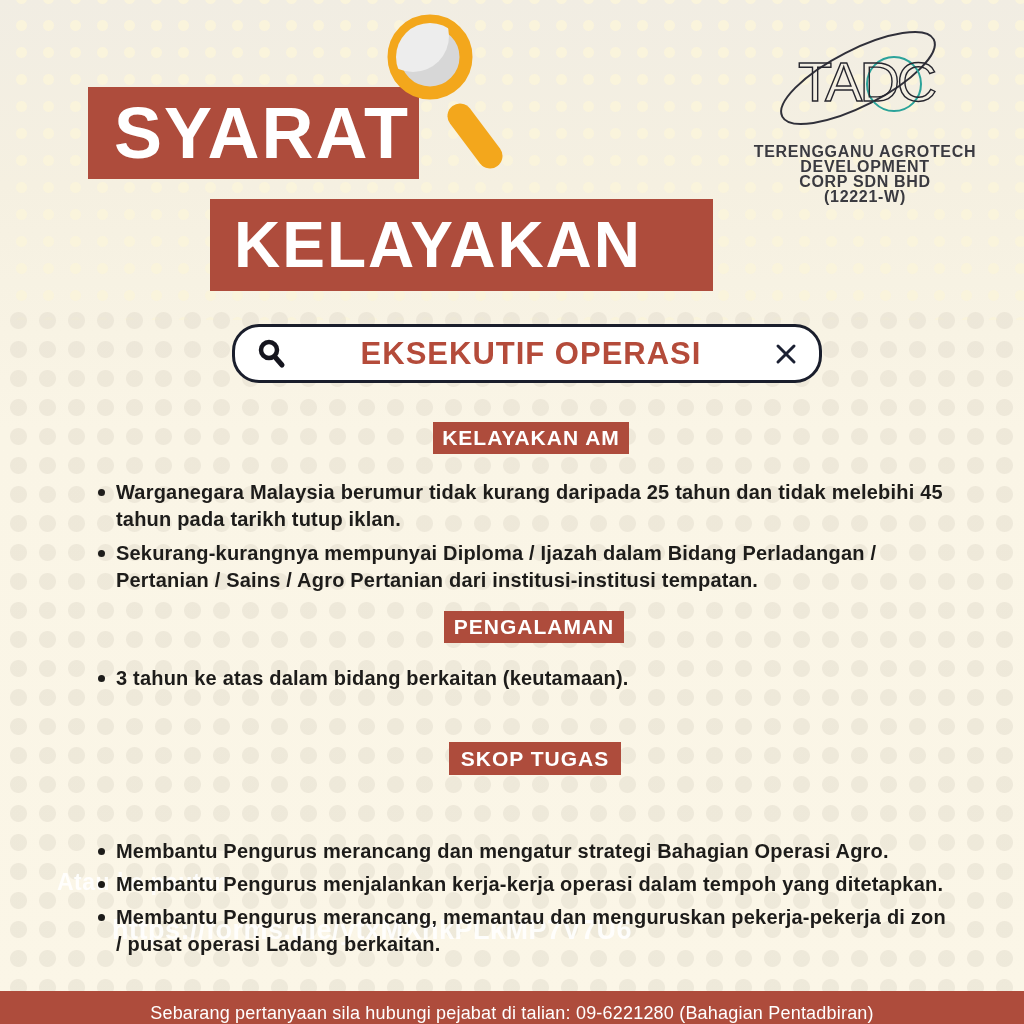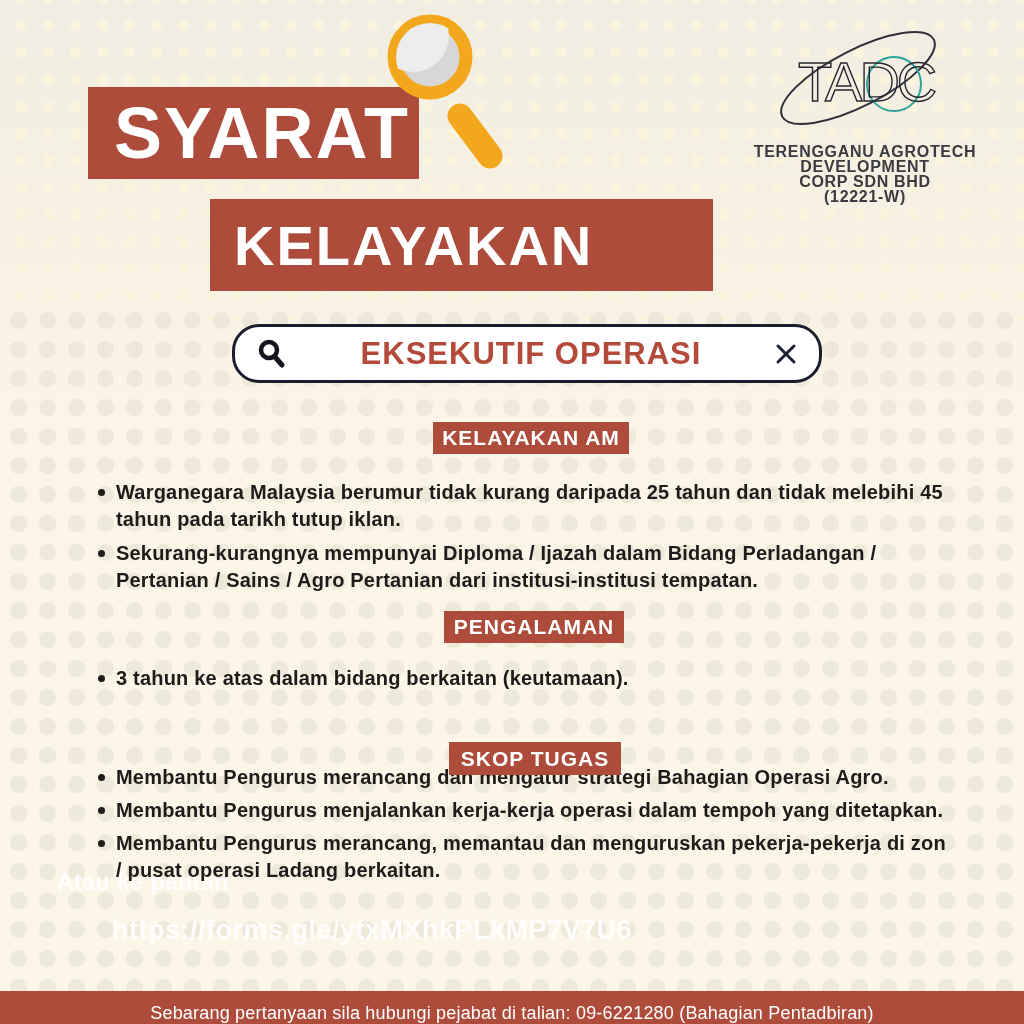--- a/index.html
+++ b/index.html
@@ -19,21 +19,21 @@
     position:absolute; left:0; top:300px; right:0; bottom:0; z-index:0;
     background-image:radial-gradient(circle, rgba(231,225,210,0.62) 0 8px, rgba(231,225,210,0) 9px);
     background-size:29px 29px; background-position:4px 6px;
   }
   
   .banner {
     position:absolute; background:#AE4C3C; color:#FFFFFF; font-weight:bold;
     display:flex; align-items:center; z-index:3;
   }
   .banner-1 { left:88px; top:87px; width:331px; height:92px; font-size:72px; letter-spacing:2px; padding-left:26px; }
-  .banner-2 { left:210px; top:199px; width:503px; height:92px; font-size:56px; letter-spacing:2px; padding-left:24px; }
+  .banner-2 { left:210px; top:199px; width:503px; height:92px; font-size:64px; letter-spacing:2px; padding-left:24px; }
   
   .magnifier-illustration { position:absolute; left:380px; top:8px; z-index:4; }
   
   .logo { position:absolute; left:740px; top:26px; width:250px; text-align:center; z-index:3; }
   .logo-org { margin-top:2px; font-size:16px; font-weight:bold; color:#3A3A40; letter-spacing:0.7px; line-height:15px; }
   
   .searchbar {
     position:absolute; left:232px; top:324px; width:590px; height:59px; z-index:3;
     background:#FFFFFF; border:3px solid #1A1E2C; border-radius:27px;
     display:flex; align-items:center; padding:0 20px;
@@ -57,21 +57,21 @@
     color:#1D1C1A; font-weight:bold; font-size:20px; line-height:27px;
     letter-spacing:0.2px; z-index:2;
   }
   .list li { position:relative; padding-left:24px; margin-bottom:7px; }
   .list li::before {
     content:""; position:absolute; left:6px; top:10px; width:7px; height:7px;
     border-radius:50%; background:#1D1C1A;
   }
   .list-1 { top:479px; }
   .list-2 { top:665px; }
-  .list-3 { top:764px; }
+  .list-3 { top:838px; }
   .list-3 li { margin-bottom:6px; }
   
   .wm { position:absolute; color:rgba(255,255,255,0.88); font-weight:bold; z-index:1; white-space:nowrap; }
   .wm-1 { left:57px; top:869px; font-size:23px; letter-spacing:0.5px; }
   .wm-2 { left:112px; top:915px; font-size:27px; letter-spacing:0.5px; }
   
   .footer {
     position:absolute; left:0; right:0; bottom:0; height:33px; background:#AE4C3C;
     color:#FFFFFF; font-size:18px; letter-spacing:0.2px; z-index:3;
     display:flex; align-items:flex-end; justify-content:center;

